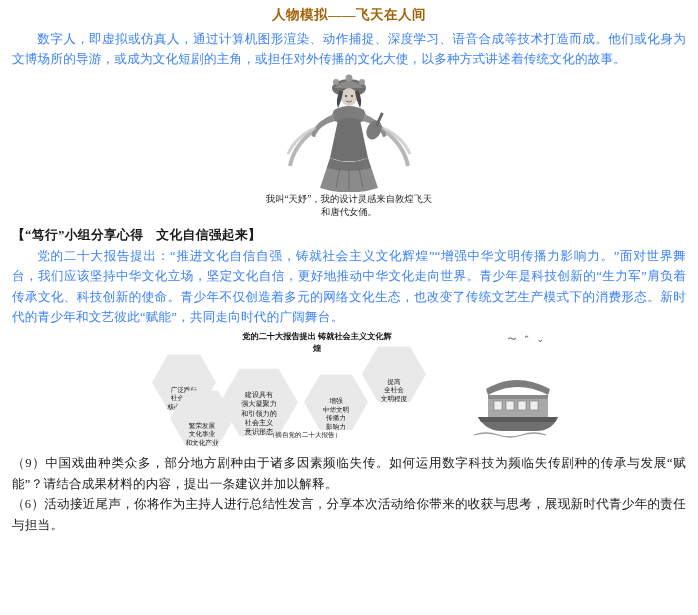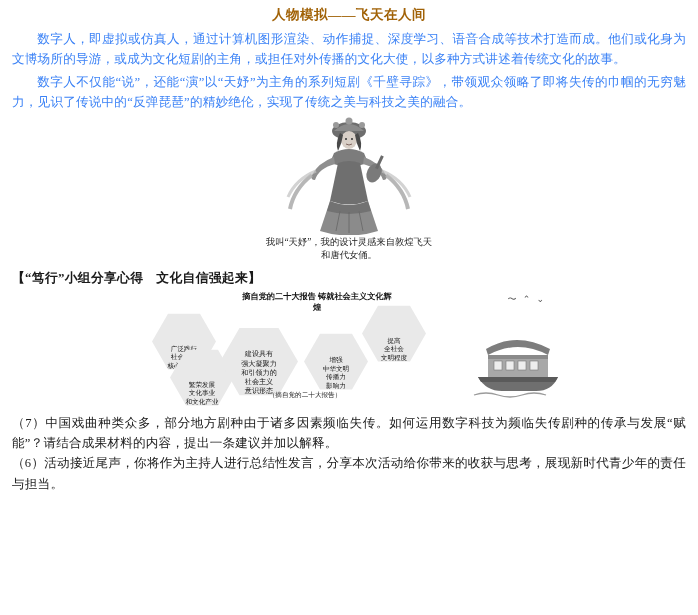--- a/index.html
+++ b/index.html
@@ -165,21 +165,20 @@
   }
 </style>
 </head>
 <body>
 
 <div class="page">
 
   <div class="doc-title">人物模拟——飞天在人间</div>
 
   <div class="para indent">数字人，即虚拟或仿真人，通过计算机图形渲染、动作捕捉、深度学习、语音合成等技术打造而成。他们或化身为文博场所的导游，或成为文化短剧的主角，或担任对外传播的文化大使，以多种方式讲述着传统文化的故事。</div>
-  <div class="para indent">数字人不仅能“说”，还能“演”以“天妤”为主角的系列短剧《千壁寻踪》，带领观众领略了即将失传的巾帼的无穷魅力，见识了传说中的“反弹琵琶”的精妙绝伦，实现了传统之美与科技之美的融合。</div>
 
   <div class="figure-block">
     <div class="dancer-wrap">
       <svg class="dancer-svg" width="150" height="120" viewBox="0 0 150 120">
 
         <ellipse cx="75" cy="16" rx="17" ry="9" fill="#6e6e6e"></ellipse>
         <path d="M60 16 q15 -14 30 0 z" fill="#8a8a8a"></path>
         <circle cx="62" cy="10" r="3" fill="#9a9a9a"></circle>
         <circle cx="88" cy="10" r="3" fill="#9a9a9a"></circle>
         <circle cx="75" cy="6" r="3.5" fill="#9a9a9a"></circle>
@@ -209,24 +208,25 @@
         <path d="M66 96 l-4 20 M75 97 l0 21 M85 96 l4 20" stroke="#6a6a6a" stroke-width="0.9" fill="none"></path>
 
         <ellipse cx="100" cy="58" rx="7" ry="10" fill="#7a7a7a" transform="rotate(25 100 58)"></ellipse>
         <rect x="104" y="40" width="3" height="14" fill="#6b6b6b" transform="rotate(25 105 47)"></rect>
       </svg>
       <div class="dancer-caption">我叫“天妤”，我的设计灵感来自敦煌飞天和唐代女俑。</div>
     </div>
   </div>
 
   <div class="section-head">【“笃行”小组分享心得　文化自信强起来】</div>
+  <div class="para indent">党的二十大报告提出：“推进文化自信自强，铸就社会主义文化辉煌”“增强中华文明传播力影响力。”面对世界舞台，我们应该坚持中华文化立场，坚定文化自信，更好地推动中华文化走向世界。青少年是科技创新的“生力军”肩负着传承文化、科技创新的使命。青少年不仅创造着多元的网络文化生态，也改变了传统文艺生产模式下的消费形态。新时代的青少年和文艺彼此“赋能”，共同走向时代的广阔舞台。</div>
 
   <div class="diagram-block">
     <div class="diagram-inner">
-      <div class="diagram-title">摘自党的二十大报告
+      <div class="diagram-title">党的二十大报告提出
 铸就社会主义文化辉煌</div>
       <div class="hexgrid">
         <div class="hex small" style="left:0px; top:22px;">
           <span class="hex-label">广泛践行
 社会主义
 核心价值观</span>
         </div>
         <div class="hex small" style="left:18px; top:58px;">
           <span class="hex-label">繁荣发展
 文化事业
@@ -269,16 +269,16 @@
 
           <path d="M6 74 h80 q-6 14 -22 14 h-34 q-16 0 -24 -14 z" fill="#6f6f6f"></path>
           <path d="M6 74 h80 l-3 5 h-74 z" fill="#5a5a5a"></path>
 
           <path d="M2 92 q12 -4 24 0 q12 4 24 0 q12 -4 24 0" stroke="#9b9b9b" stroke-width="1.3" fill="none"></path>
         </svg>
       </div>
     </div>
   </div>
 
-  <div class="q-line q-first">（7）中国戏曲种类众多，部分地方剧种由于诸多因素频临失传。如何运用数字科技为频临失传剧种的传承与发展“赋能”？请结合成果材料的内容，提出一条建议并加以解释。</div>
+  <div class="q-line q-first">（9）中国戏曲种类众多，部分地方剧种由于诸多因素频临失传。如何运用数字科技为频临失传剧种的传承与发展“赋能”？请结合成果材料的内容，提出一条建议并加以解释。</div>
   <div class="q-line">（6）活动接近尾声，你将作为主持人进行总结性发言，分享本次活动给你带来的收获与思考，展现新时代青少年的责任与担当。</div>
 
 </div>
 
 </body></html>

